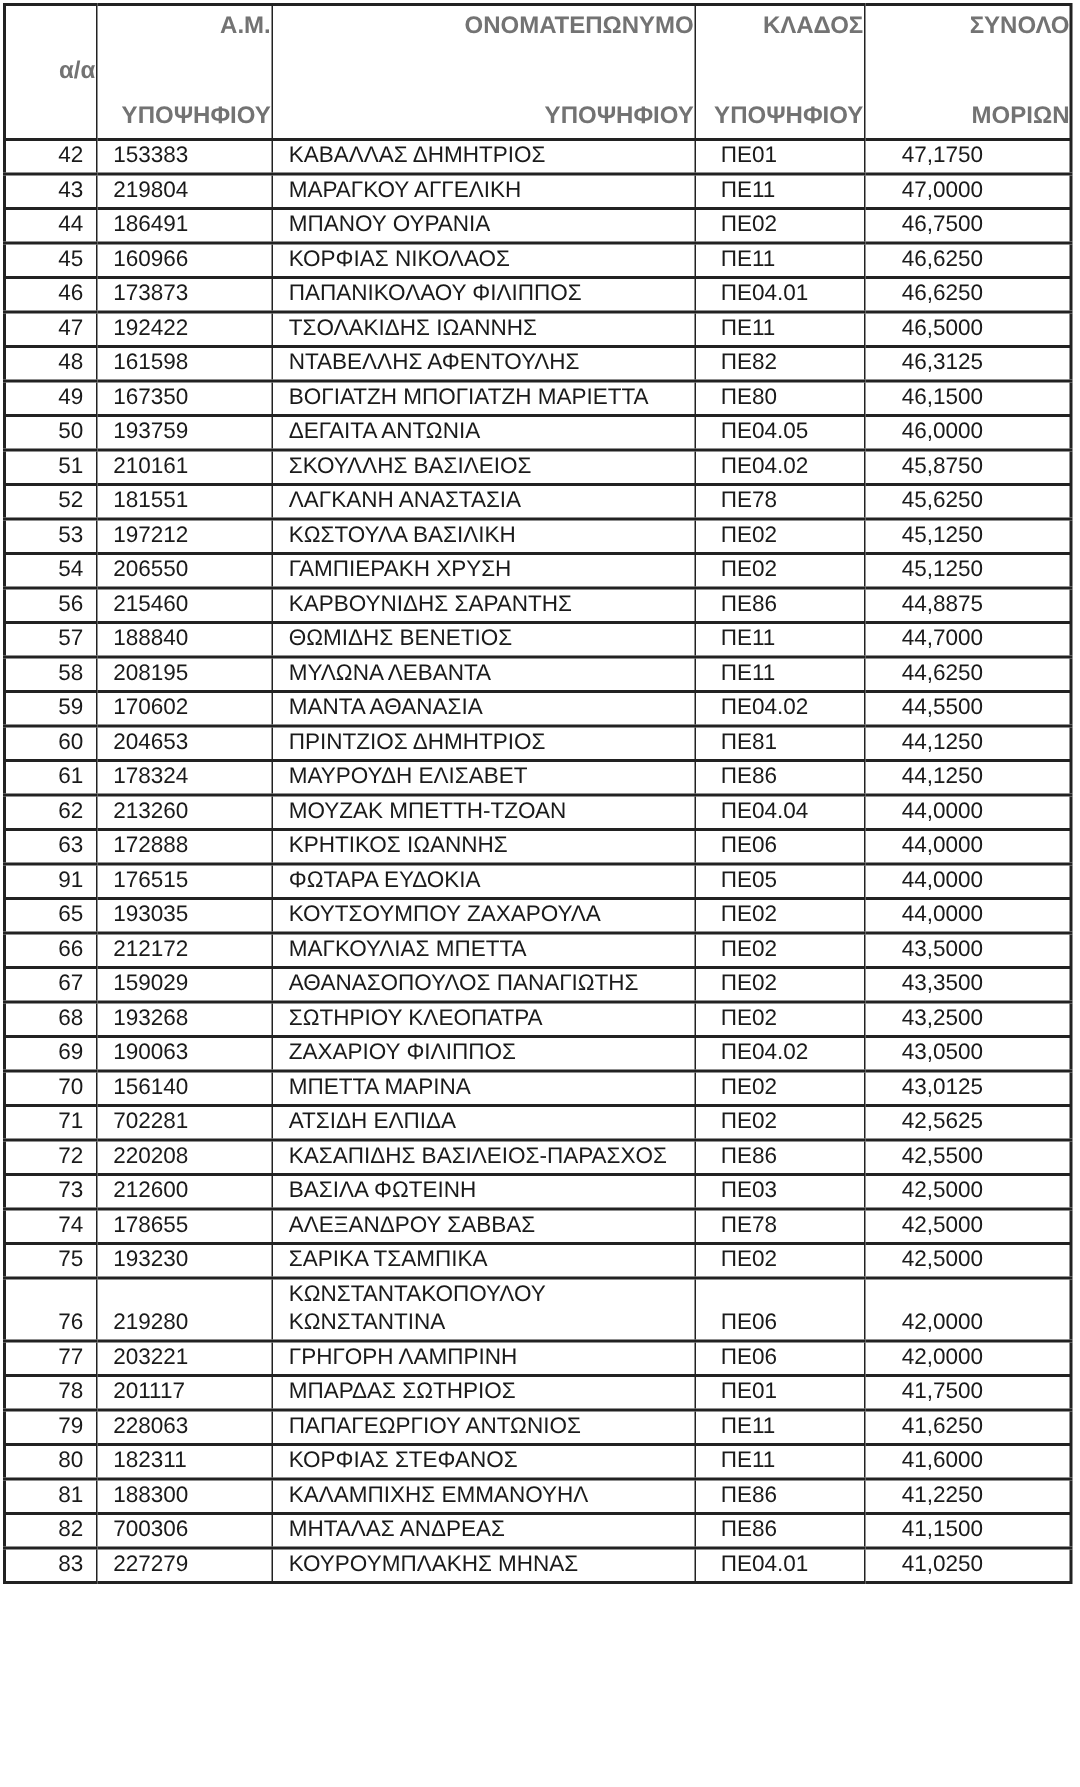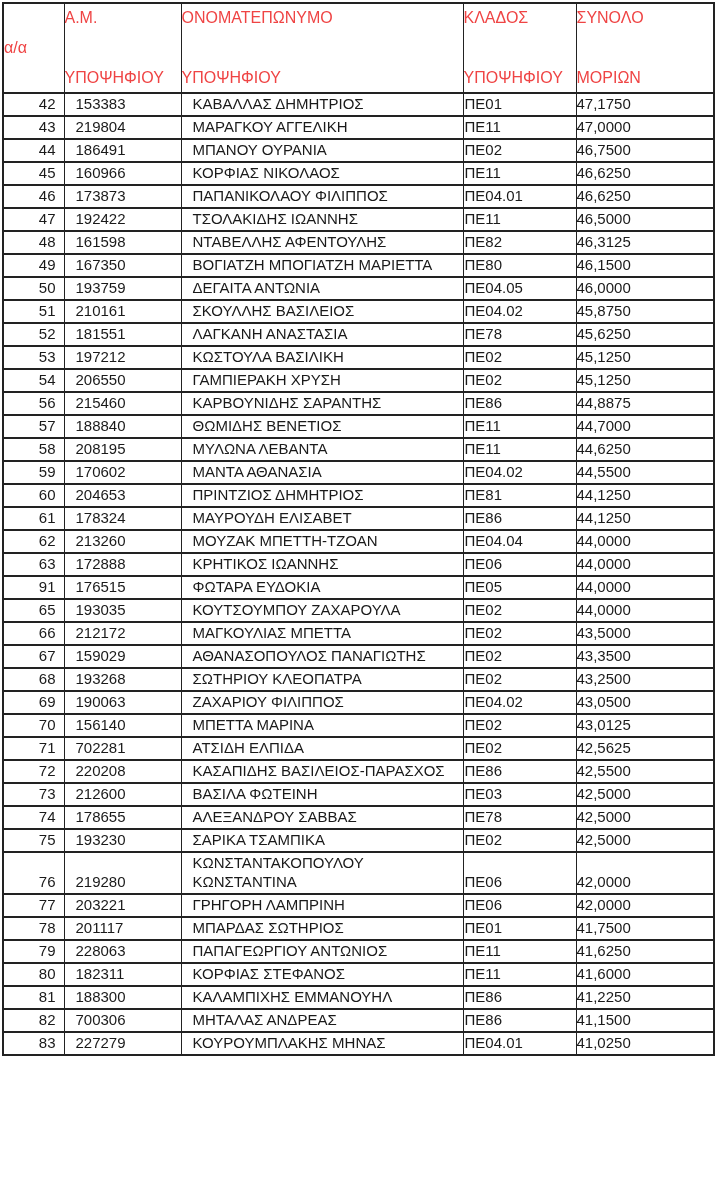--- a/index.html
+++ b/index.html
@@ -30,44 +30,44 @@
 
   th, td {
     border: 1px solid #222222;
     border-top-width: 2px;
     border-bottom-width: 2px;
     overflow: hidden;
   }
   thead th {
     height: 90px;
     vertical-align: middle;
-    text-align: left;
-    font-weight: normal;
+    text-align: right;
+    font-weight: bold;
     font-size: 16px;
     line-height: 20px;
-    color: #ef4444;
+    color: #737373;
   }
   thead th .hline { display: block; }
   thead th .hline + .hline { margin-top: 40px; }
 
   tbody td {
     height: 21px;
     font-size: 15px;
     line-height: 19px;
     vertical-align: bottom;
     padding-bottom: 2px;
     white-space: nowrap;
   }
   tbody tr.row-tall td { height: 41px; }
 
   td.col-index  { text-align: right; padding-right: 8px; }
   td.col-am     { text-align: left;  padding-left: 11px; }
   td.col-name   { text-align: left;  padding-left: 11px; white-space: pre-line; }
-  td.col-klados { text-align: left;  padding-left: 1px; }
-  td.col-moria  { text-align: left; padding-right: 33px; }
+  td.col-klados { text-align: left;  padding-left: 17px; }
+  td.col-moria  { text-align: center; padding-right: 33px; }
 </style>
 </head>
 <body>
 
 <div class="page">
   <table class="ranking-table">
     <colgroup>
       <col class="c-index">
       <col class="c-am">
       <col class="c-name">

